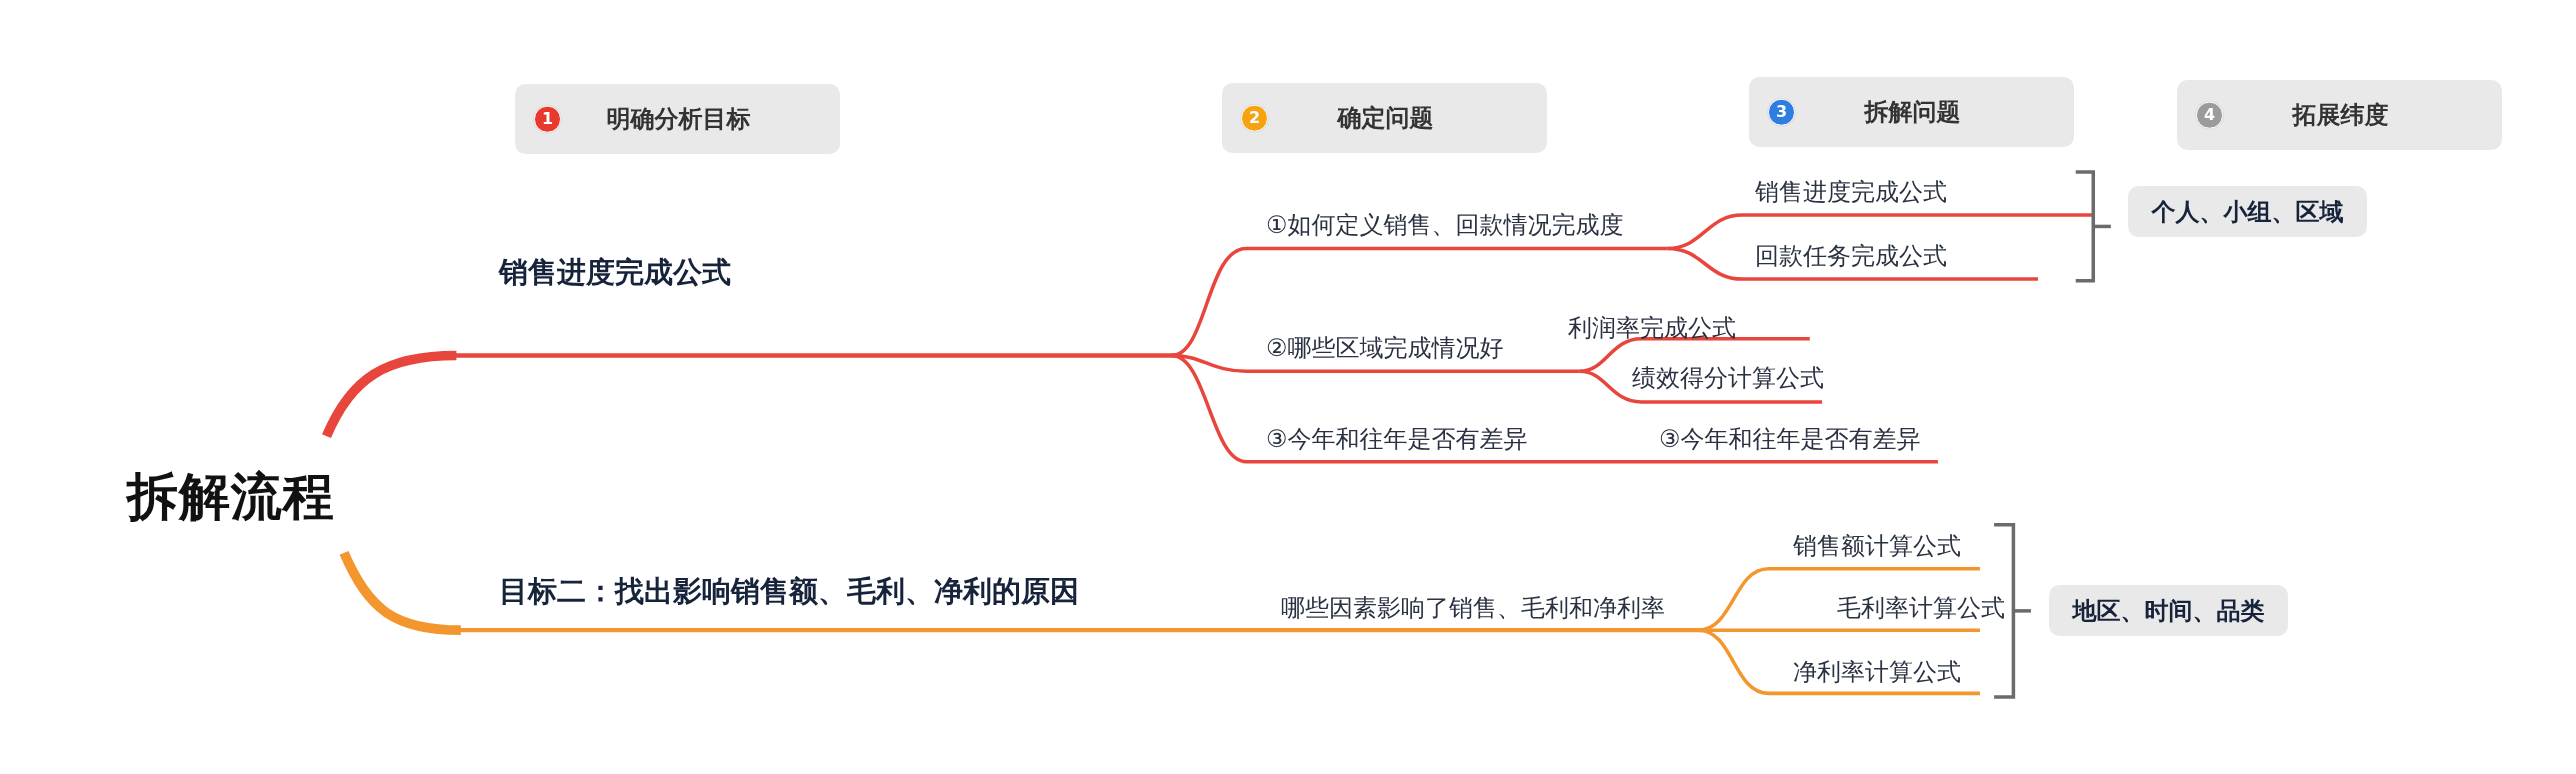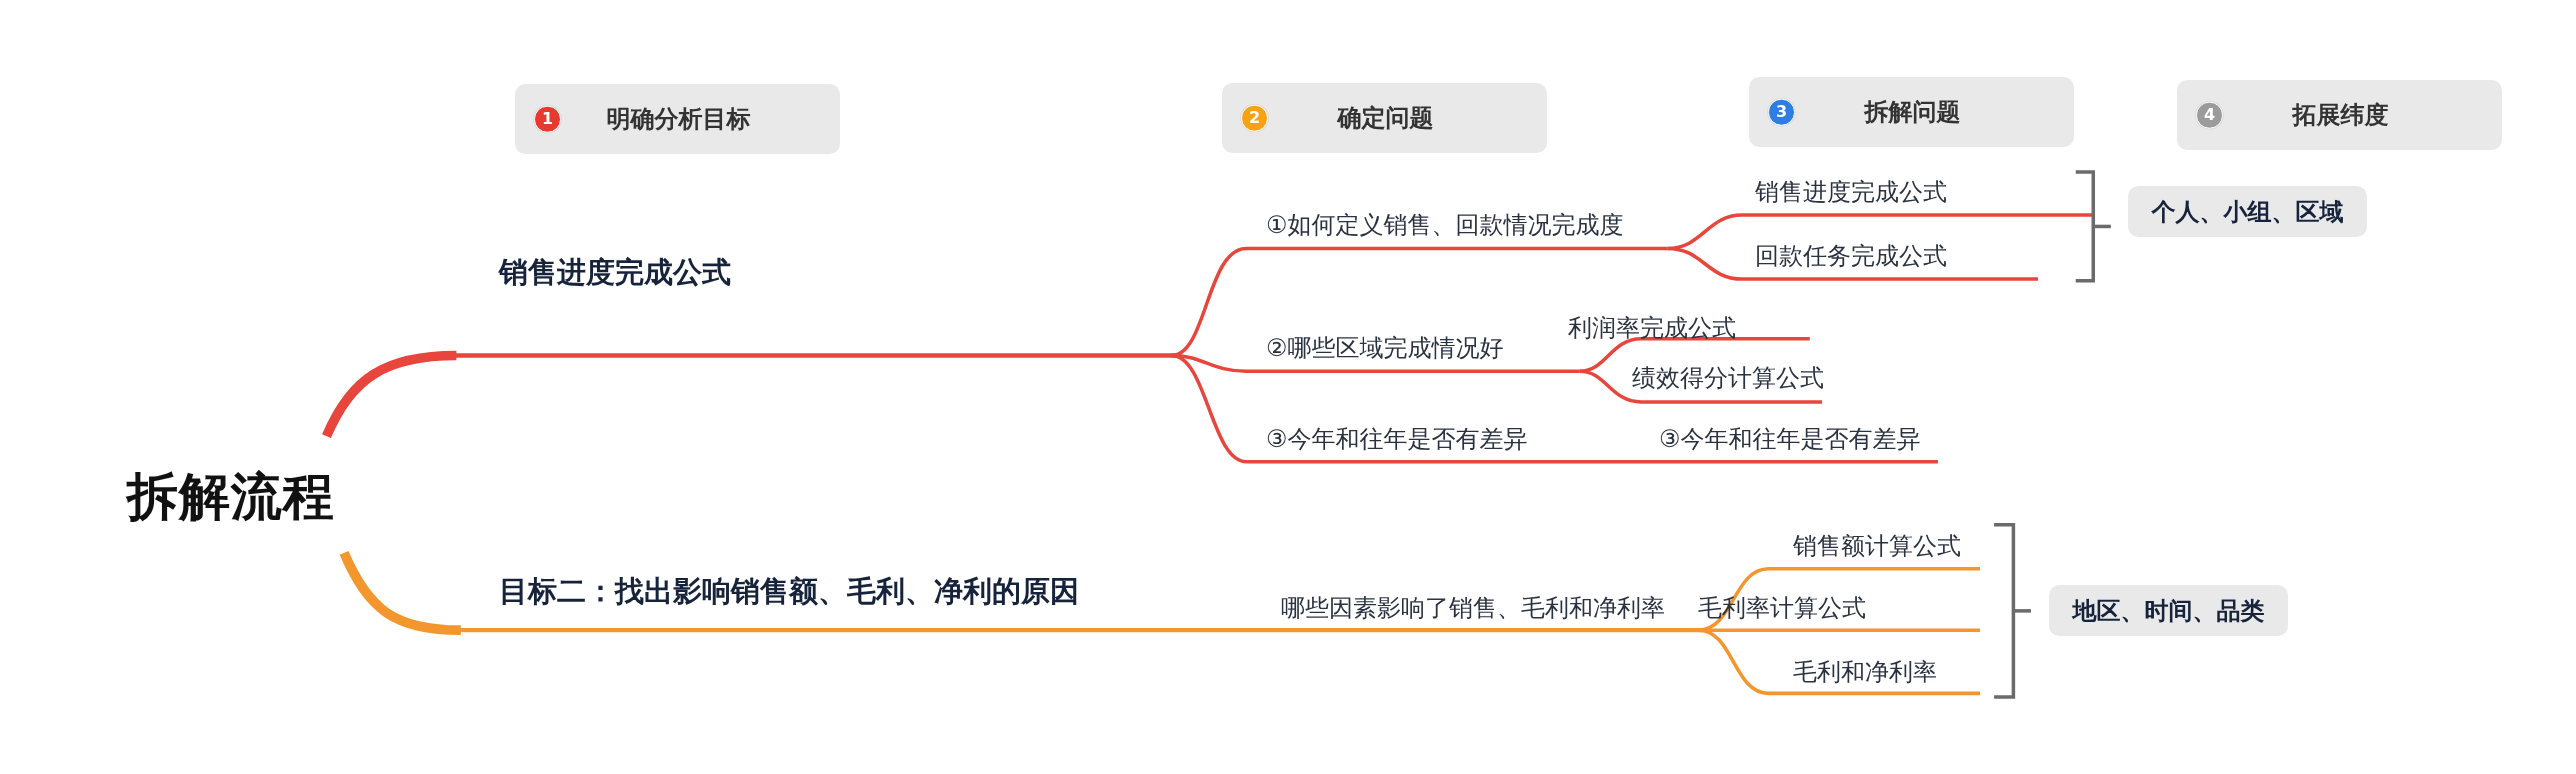--- a/index.html
+++ b/index.html
@@ -97,19 +97,19 @@
   <div class="abs sub" style="left:1632px; top:362px;">绩效得分计算公式</div>
   <div class="abs sub" style="left:1659px; top:423px;">③今年和往年是否有差异</div>
 
   <div class="tag" style="left:2128px; top:186px; width:239px;">个人、小组、区域</div>
 
   <div class="abs goal" style="left:499px; top:570px;">目标二：找出影响销售额、毛利、净利的原因</div>
 
   <div class="abs sub" style="left:1281px; top:592px;">哪些因素影响了销售、毛利和净利率</div>
 
   <div class="abs sub" style="left:1793px; top:530px;">销售额计算公式</div>
-  <div class="abs sub" style="left:1698px; top:592px;">毛利率计算公式</div>
-  <div class="abs sub" style="left:1793px; top:656px;">毛利和净利率</div>
+  <div class="abs sub" style="left:1837px; top:592px;">毛利率计算公式</div>
+  <div class="abs sub" style="left:1793px; top:656px;">净利率计算公式</div>
 
   <div class="tag" style="left:2049px; top:585px; width:239px;text-align:center;">地区、时间、品类</div>
 
 </div>
 
 
 </body></html>

